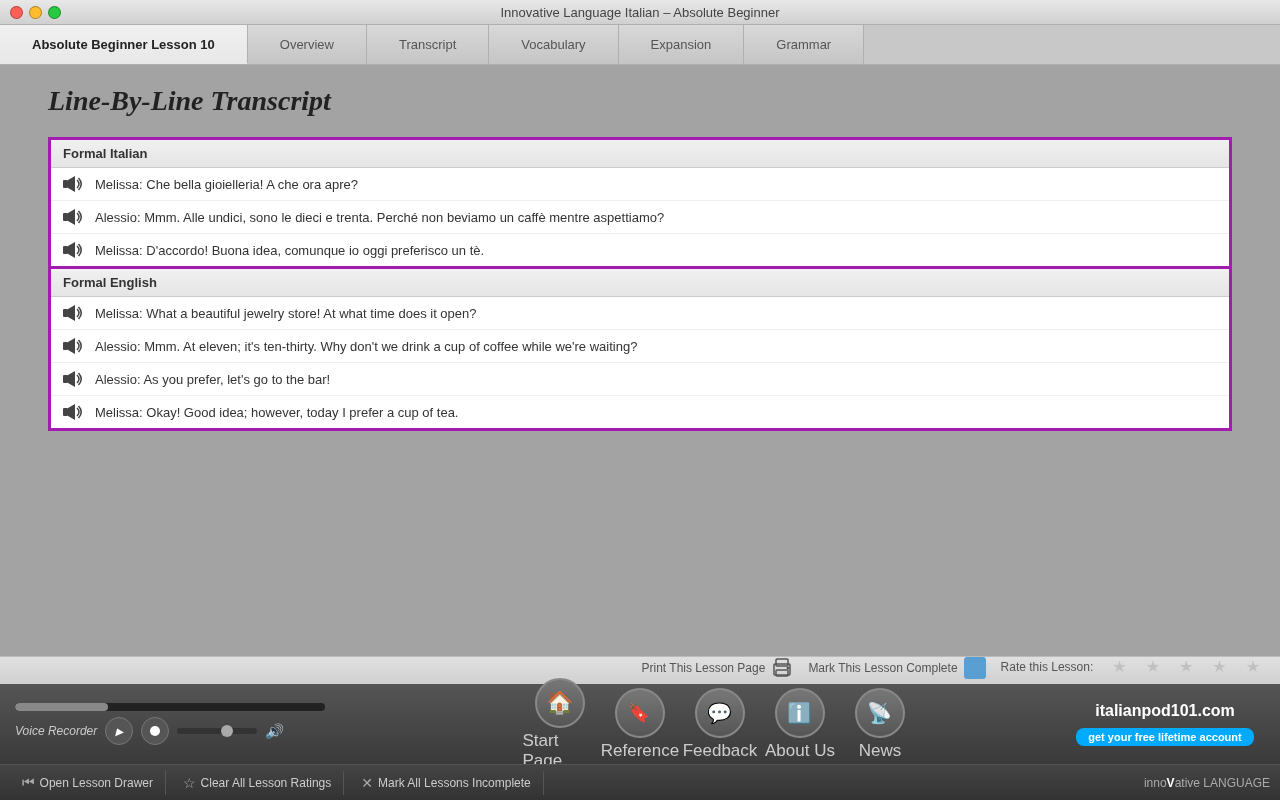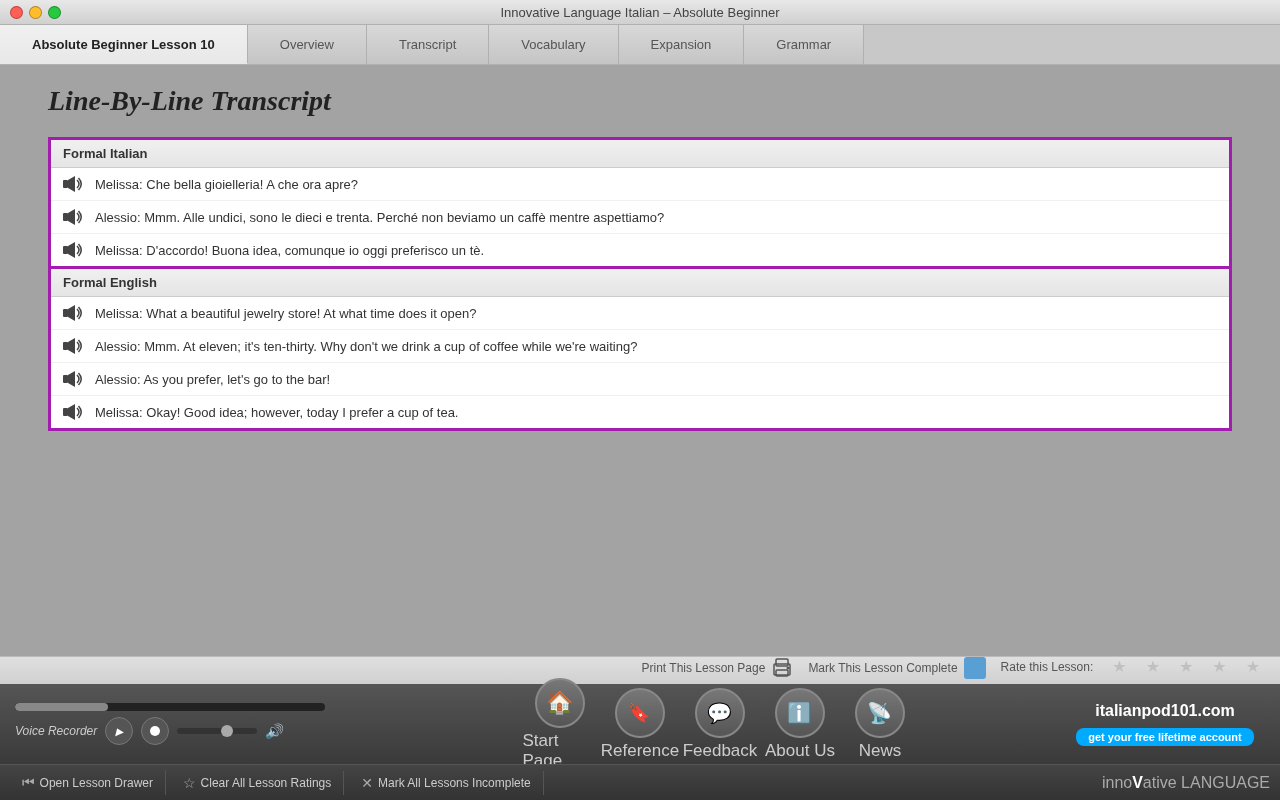--- a/index.html
+++ b/index.html
@@ -318,21 +318,21 @@
       color: #ccc;
       font-size: 12px;
       cursor: pointer;
       padding: 4px 12px;
       border-right: 1px solid #555;
     }
     .footer-btn:last-child { border-right: none; }
     .footer-brand {
       margin-left: auto;
       color: #aaa;
-      font-size: 16px;
+      font-size: 12px;
       font-weight: bold;
     }
   </style>
 </head>
 <body>
 
 <div class="title-bar">
   <div class="title-bar-buttons">
     <div class="tb-btn tb-close"></div>
     <div class="tb-btn tb-min"></div>

